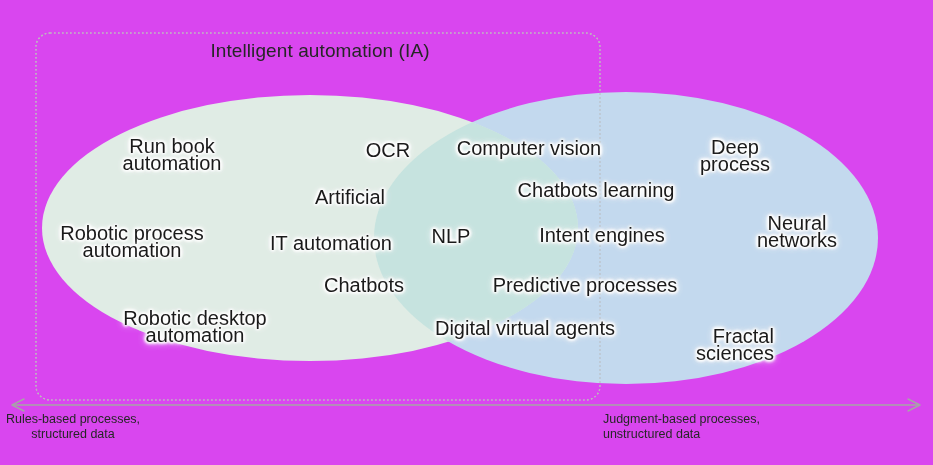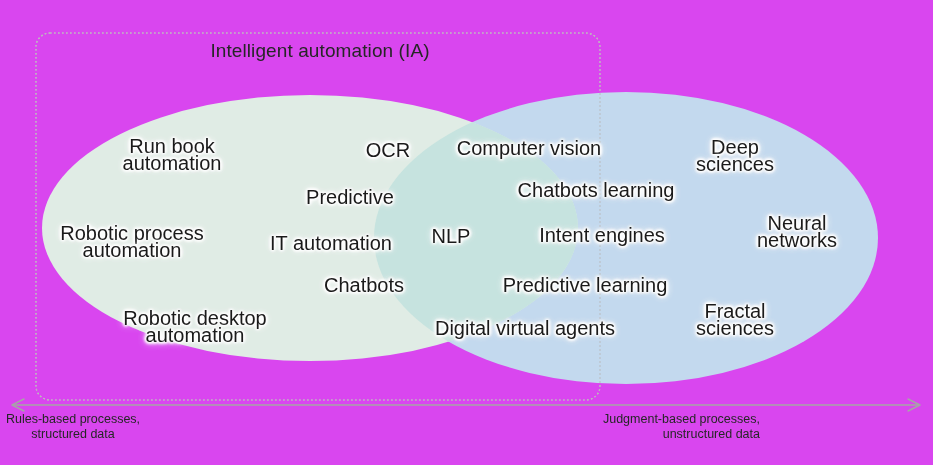--- a/index.html
+++ b/index.html
@@ -67,21 +67,21 @@
     height: 50px;
   }
   .axis-caption {
     position: absolute;
     font-size: 12.5px;
     line-height: 15px;
     color: #262626;
     white-space: pre-line;
   }
   #axis-left-caption { left: 6px; top: 0px; text-align: center; }
-  #axis-right-caption { right: 46px; top: 0px; text-align: right; }
+  #axis-right-caption { right: 46px; top: 0px; text-align: left; }
 </style>
 </head>
 <body>
 
 <div id="canvas">
 
   <svg id="venn-svg" viewBox="0 0 933 465" xmlns="http://www.w3.org/2000/svg">
     <defs>
       <clipPath id="clip-green">
         <ellipse cx="310" cy="228" rx="268" ry="133"></ellipse>
@@ -108,34 +108,34 @@
   <div class="group-heading" id="heading-ia">Intelligent automation (IA)</div>
 
   <div id="items-layer">
       <div class="item" style="left: 172px; top: 155px;">Run book
 automation</div>
       <div class="item" style="left: 132px; top: 242px;">Robotic process
 automation</div>
       <div class="item" style="left: 195px; top: 327px;">Robotic desktop
 automation</div>
       <div class="item" style="left: 388px; top: 150px;">OCR</div>
-      <div class="item" style="left: 350px; top: 197px;">Predictive</div>
+      <div class="item" style="left: 350px; top: 197px;">Artificial</div>
       <div class="item" style="left: 331px; top: 243px;">IT automation</div>
       <div class="item" style="left: 364px; top: 285px;">Chatbots</div>
       <div class="item" style="left: 529px; top: 148px;">Computer vision</div>
       <div class="item" style="left: 596px; top: 190px;">Chatbots learning</div>
       <div class="item" style="left: 451px; top: 236px;">NLP</div>
       <div class="item" style="left: 594px; top: 235px; padding-left: 16px;">Intent engines</div>
-      <div class="item" style="left: 585px; top: 285px;">Predictive learning</div>
+      <div class="item" style="left: 585px; top: 285px;">Predictive processes</div>
       <div class="item" style="left: 525px; top: 328px;">Digital virtual agents</div>
       <div class="item" style="left: 735px; top: 156px;">Deep
-sciences</div>
+process</div>
       <div class="item" style="left: 797px; top: 232px;">Neural
 networks</div>
-      <div class="item" style="left: 735px; top: 320px;">Fractal
+      <div class="item" style="left: 735px; top: 345px; text-align: right;">Fractal
 sciences</div>
     </div>
 
   <div id="axis-labels">
     <div class="axis-caption" id="axis-left-caption">Rules-based processes,
 structured data</div>
     <div class="axis-caption" id="axis-right-caption">Judgment-based processes,
 unstructured data</div>
   </div>
 

